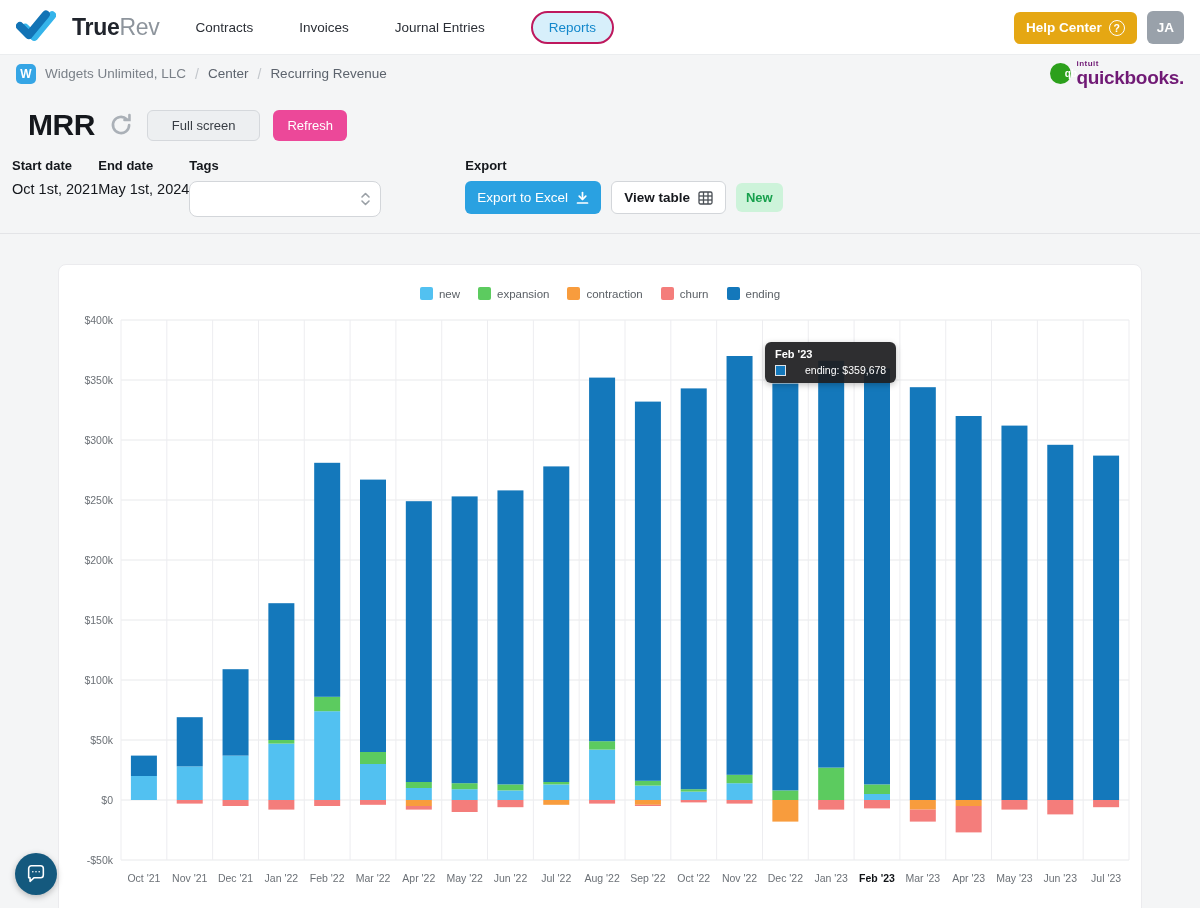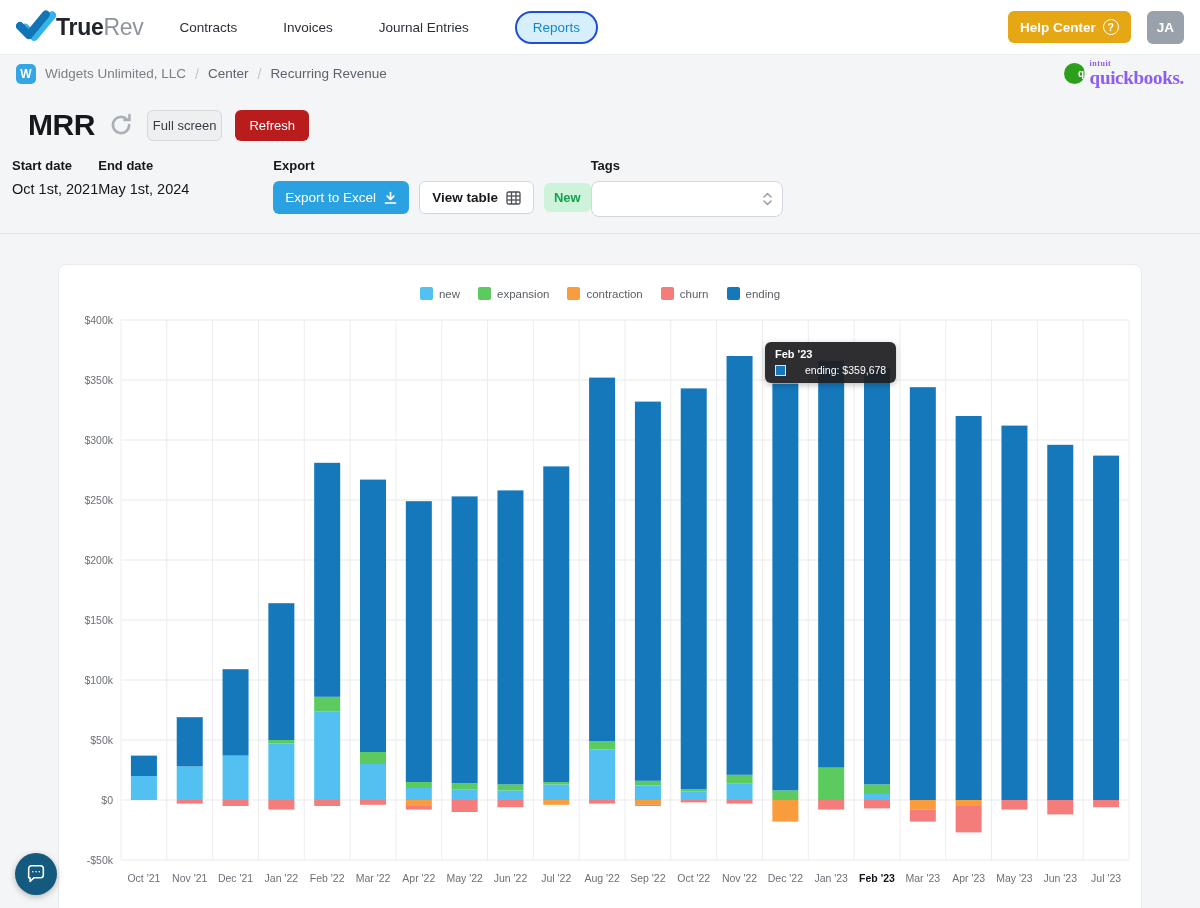--- a/index.html
+++ b/index.html
@@ -8,63 +8,63 @@
     position:relative; overflow:hidden;
     background:#f4f5f6;
     font-family:"Liberation Sans", sans-serif;
     color:#1c2026;
   }
   
   .header {
     display:flex; align-items:center; height:55px; background:#fff;
     border-bottom:1px solid #ebedef; padding:0 16px;
   }
-  .brand { display:flex; align-items:center; gap:0; margin-right:36px; cursor:pointer; }
+  .brand { display:flex; align-items:center; gap:16px; margin-right:36px; cursor:pointer; }
   .brand-name { font-size:23px; letter-spacing:-0.3px; }
   .brand-name b { font-weight:700; color:#20242c; }
   .brand-name span { font-weight:400; color:#8d949c; }
   .nav { display:flex; align-items:center; gap:46px; font-family:Liberation Sans, sans-serif; font-size:13.5px; color:#2b2f36; }
   .nav-item { cursor:pointer; }
   .nav-pill {
-    background:#d7effb; color:#1287cb; border:2px solid #1d4ed8;
+    background:#d7effb; color:#1287cb; border:2px solid #be185d;
     border-radius:20px; padding:7px 16px; cursor:pointer;
   }
-  .header-right { margin-left:auto; display:flex; gap:16px; align-items:center; }
+  .header-right { margin-left:auto; display:flex; gap:10px; align-items:flex-end; }
   .help-btn {
     background:#e5a713; color:#fff; font-weight:700; font-size:13.5px;
     border-radius:6px; padding:8px 12px; display:flex; gap:7px; align-items:center; border:none; cursor:pointer;
   }
   .help-q { width:16px; height:16px; border:1.5px solid #fff; border-radius:50%;
     font-size:10.5px; display:flex; align-items:center; justify-content:center; font-weight:700; }
   .avatar { background:#99a1aa; color:#fff; border-radius:6px; padding:9px 10px; font-size:13.5px; font-weight:700; cursor:pointer; }
 
   
   .crumbs { display:flex; align-items:center; height:37px; padding:0 16px; gap:9px; font-size:13.5px; color:#7a8088; }
   .w-badge { width:20px; height:20px; border-radius:5px; background:#35a5e5; color:#fff;
     font-size:12px; font-weight:700; display:flex; align-items:center; justify-content:center; }
   .crumb { cursor:pointer; }
   .crumb-current { color:#5c636d; }
   .sep { color:#c2c6cb; font-size:14px; }
   .qb { margin-left:auto; display:flex; align-items:center; gap:5px; }
   .qb-circle { width:21px; height:21px; border-radius:50%; background:#2ca01c; color:#fff;
     font-size:10px; font-weight:700; display:flex; align-items:center; justify-content:center;padding-left:20px; }
-  .qb-text { line-height:1; color:#8b5cf6;font-family:Liberation Serif, serif; }
+  .qb-text { line-height:1; color:#701a75; }
   .qb-intuit { font-size:8px; font-weight:700; display:block; letter-spacing:0.5px; }
   .qb-name { font-size:19px; font-weight:700; letter-spacing:-0.3px; }
 
   
   .title-row { display:flex; align-items:center; gap:13px; padding:16px 16px 4px 28px; }
   .page-title { font-size:30px; font-weight:800; color:#15181d; letter-spacing:-0.5px; }
   .refresh-glyph { color:#aab0b7; cursor:pointer; display:flex; }
   .btn-light {
     background:#edeff1; border:1px solid #d5d8dc; color:#383d44; font-size:13px;
-    border-radius:6px; padding:7px 5px; cursor:pointer; font-family:inherit;
+    border-radius:6px; padding:7px 24px; cursor:pointer; font-family:inherit;
   }
   .btn-blue {
-    background:#b91c1c; color:#fff; font-size:13px; border:none;
+    background:#ec4899; color:#fff; font-size:13px; border:none;
     border-radius:6px; padding:8px 14px; cursor:pointer; font-family:inherit;
   }
 
   
   .filters { display:flex; align-items:flex-start; padding:12px 16px 16px 12px; }
   .fgroup label { display:block; font-size:13px; font-weight:700; color:#14171c; margin-bottom:8px; }
   .fvalue { font-size:14.5px; color:#14171c; }
   .tags-select {
     width:192px; height:36px; border:1px solid #d3d6da; border-radius:8px; background:#fff;
     display:flex; align-items:center; justify-content:flex-end; padding:0 9px; cursor:pointer;
@@ -165,20 +165,32 @@
 </div>
 
 <div class="filters">
   <div class="fgroup">
     <label>Start date</label>
     <div class="fvalue">Oct 1st, 2021</div>
   </div>
   <div class="fgroup">
     <label>End date</label>
     <div class="fvalue">May 1st, 2024</div>
+  </div>
+  <div class="fgroup">
+    <label>Tags</label>
+    <div class="tags-select">
+      <span style="margin-right:auto;"></span>
+      <span style="display:flex;">
+        <svg width="11" height="18" viewBox="0 0 11 18" fill="none" stroke="#9aa0a6" stroke-width="1.6" stroke-linecap="round" stroke-linejoin="round">
+          <polyline points="2,7 5.5,3.5 9,7"></polyline>
+          <polyline points="2,11 5.5,14.5 9,11"></polyline>
+        </svg>
+      </span>
+    </div>
   </div>
   <div class="fgroup" style="margin-left:84px;">
     <label>Export</label>
     <div class="export-row">
       <button class="excel-btn">
         <span>Export to Excel</span>
         <span style="display:flex;">
           <svg width="13" height="14" viewBox="0 0 13 14" fill="none" stroke="#fff" stroke-width="1.7" stroke-linecap="round" stroke-linejoin="round">
             <line x1="6.5" y1="1.5" x2="6.5" y2="8"></line>
             <polyline points="3.2,5.2 6.5,8.5 9.8,5.2"></polyline>
@@ -192,32 +204,20 @@
           <svg width="15" height="14" viewBox="0 0 15 14" fill="none" stroke="#4a4f55" stroke-width="1.3">
             <rect x="1" y="1" width="13" height="12" rx="1.5"></rect>
             <line x1="1" y1="5" x2="14" y2="5"></line>
             <line x1="1" y1="9" x2="14" y2="9"></line>
             <line x1="5.5" y1="1" x2="5.5" y2="13"></line>
             <line x1="10" y1="1" x2="10" y2="13"></line>
           </svg>
         </span>
       </button>
       <span class="new-badge">New</span>
-    </div>
-  </div>
-  <div class="fgroup">
-    <label>Tags</label>
-    <div class="tags-select">
-      <span style="margin-right:auto;"></span>
-      <span style="display:flex;">
-        <svg width="11" height="18" viewBox="0 0 11 18" fill="none" stroke="#9aa0a6" stroke-width="1.6" stroke-linecap="round" stroke-linejoin="round">
-          <polyline points="2,7 5.5,3.5 9,7"></polyline>
-          <polyline points="2,11 5.5,14.5 9,11"></polyline>
-        </svg>
-      </span>
     </div>
   </div>
 </div>
 <div class="divider"></div>
 
 <div class="card">
   <div class="legend" id="legend">
       <span class="legend-item">
         <span class="legend-swatch" style="background: rgb(82, 193, 241);"></span>
         <span>new</span>

